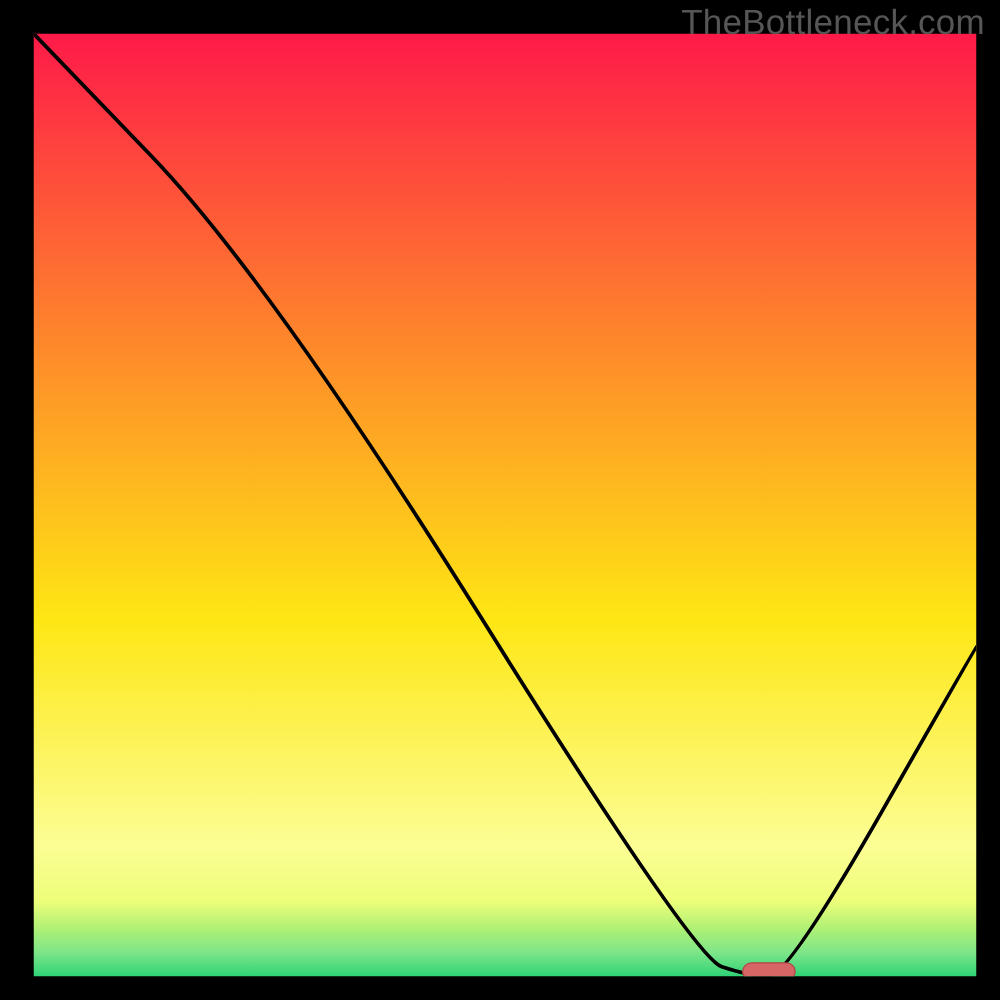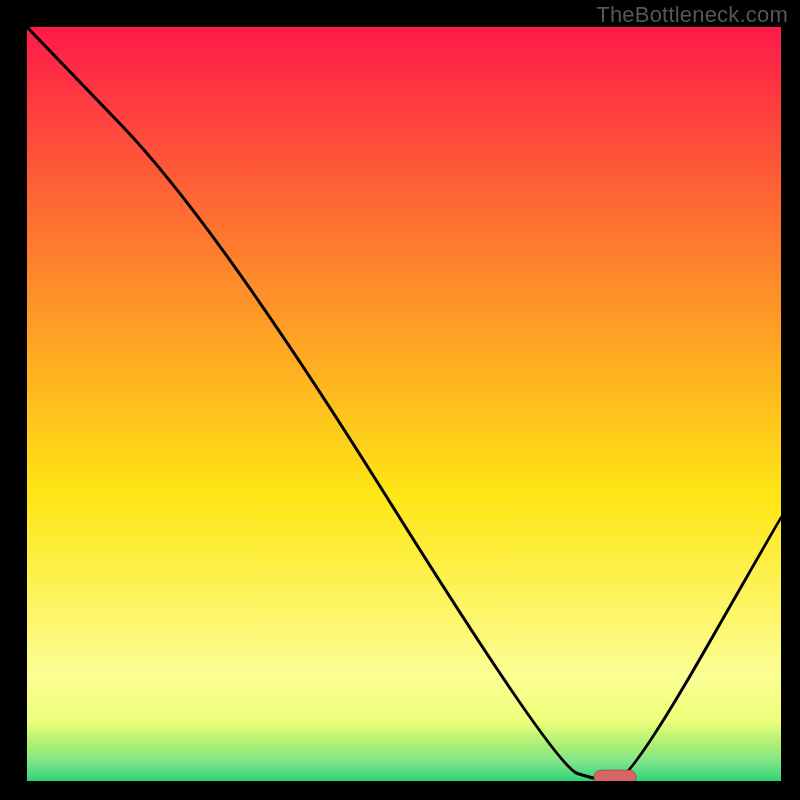--- a/index.html
+++ b/index.html
@@ -13,21 +13,21 @@
   .chart-wrap {
     position: relative;
     width: 800px;
     height: 800px;
   }
   .watermark {
     position: absolute;
     top: 2px;
     right: 12px;
     font-family: Arial, Helvetica, sans-serif;
-    font-size: 22px;
+    font-size: 28px;
     font-weight: 500;
     color: #565656;
     letter-spacing: 0.2px;
   }
   svg {
     position: absolute;
     top: 0;
     left: 0;
   }
 </style>

